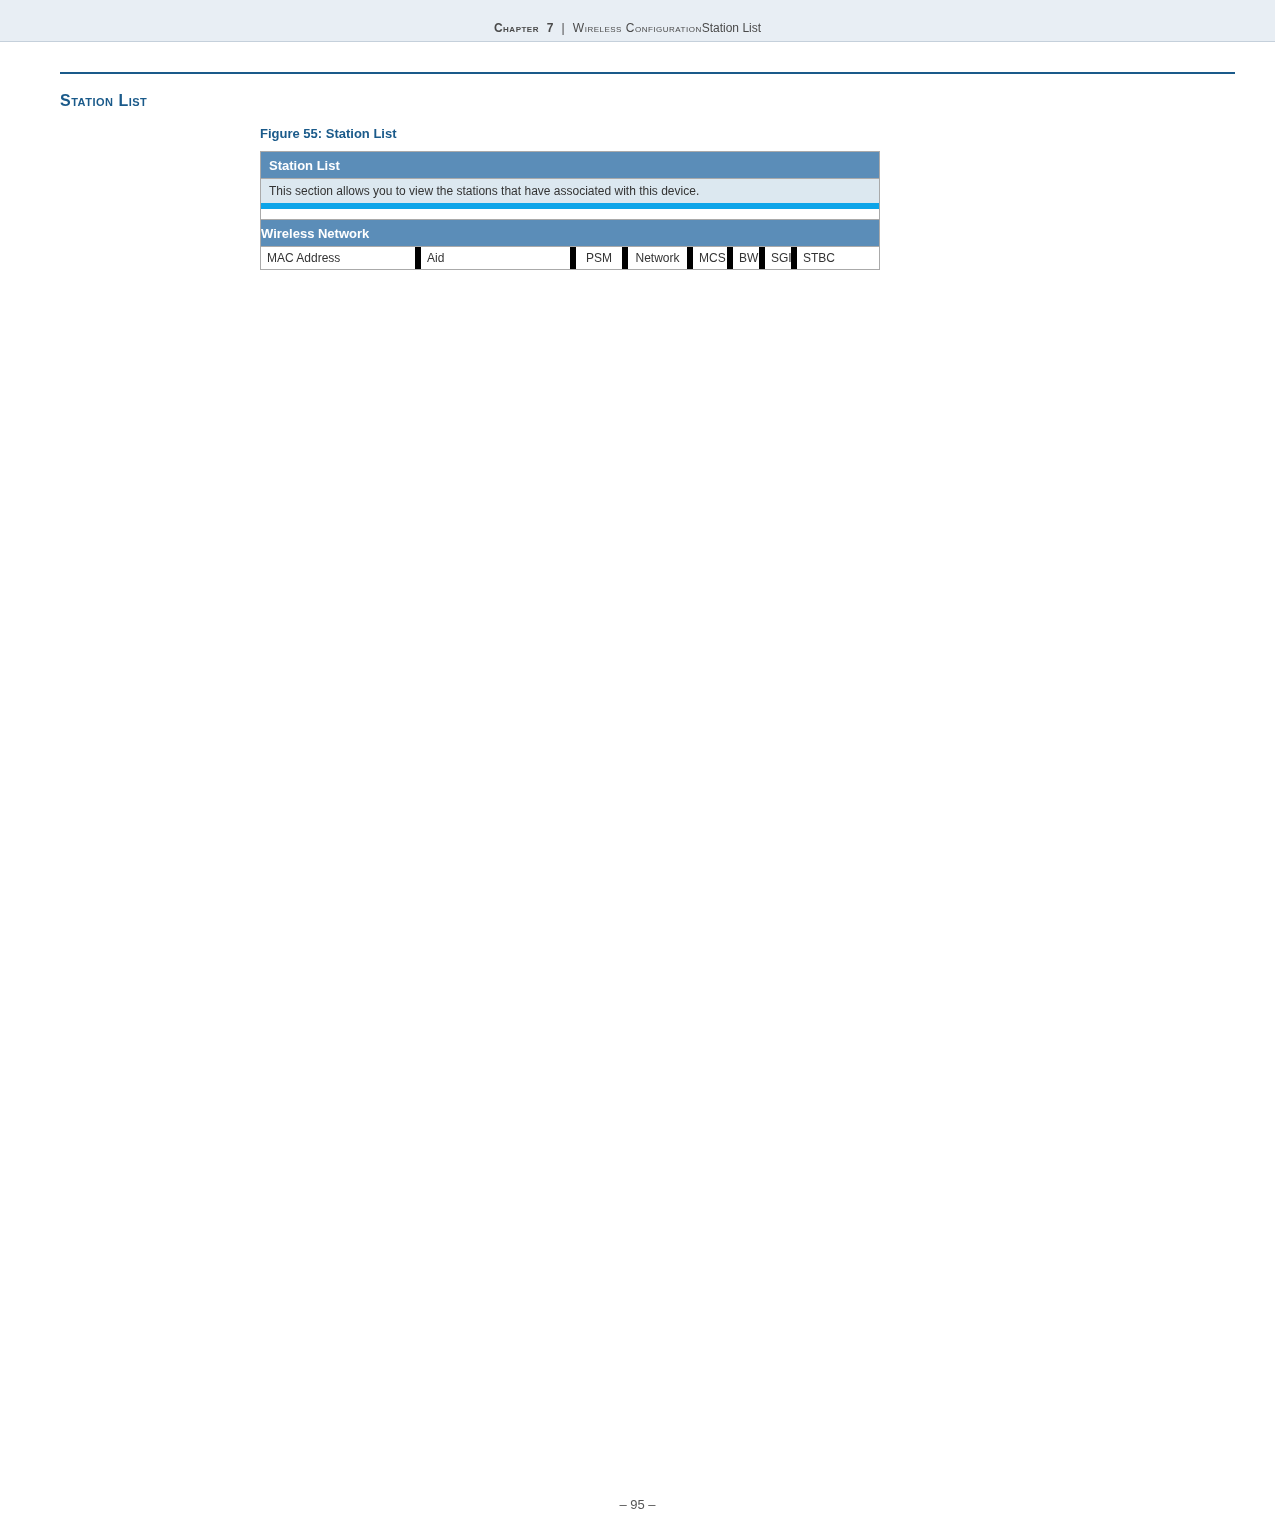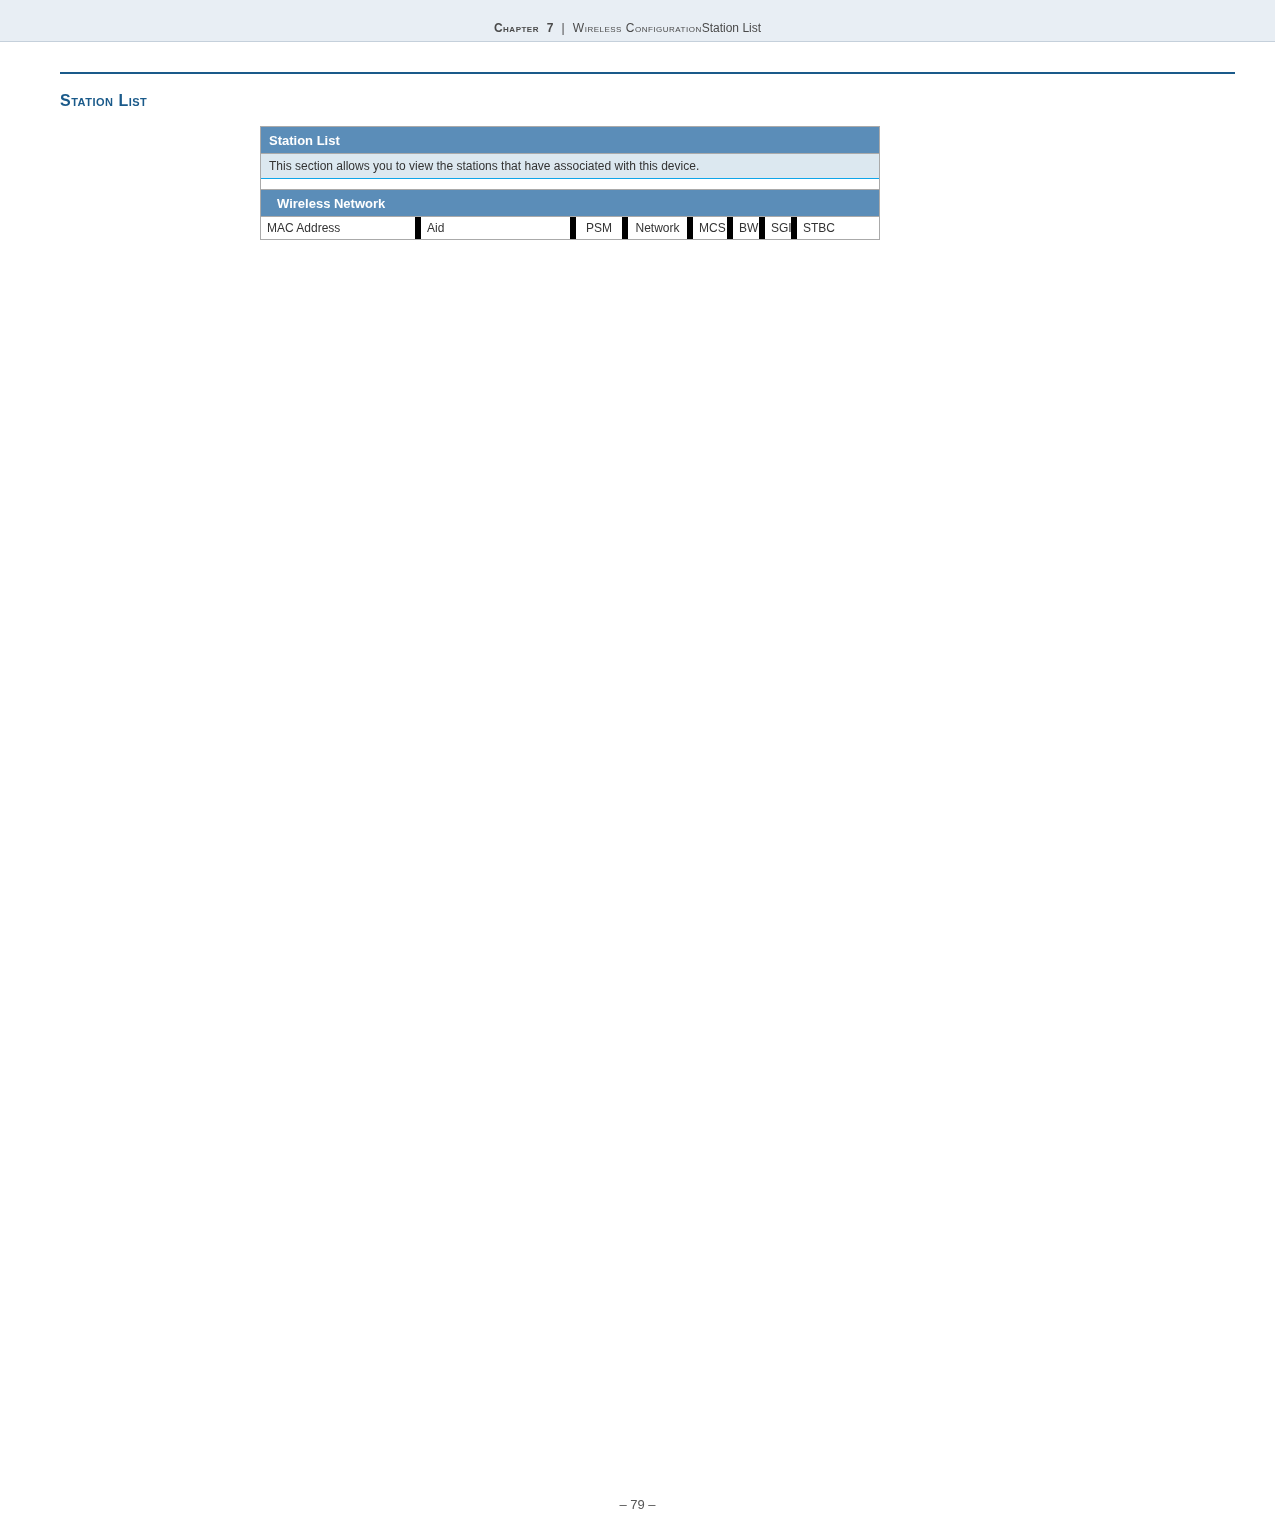--- a/index.html
+++ b/index.html
@@ -108,33 +108,33 @@
       font-weight: bold;
     }
 
     
     .table-desc-row {
       background: #dce8f0;
       padding: 5px 8px;
       font-size: 12px;
       color: #333;
       border-top: 1px solid #aaa;
-      border-bottom: 1px solid #0ea5e9;
+      border-bottom: 6px solid #0ea5e9;
     }
 
     
     .table-spacer {
       height: 10px;
       background: #fff;
     }
 
     
     .table-subheader-row {
       background: #5b8db8;
-      padding: 5px 16px;
+      padding: 5px 0;
       border-top: 1px solid #aaa;
     }
 
     .table-subheader-row span {
       color: #fff;
       font-size: 13px;
       font-weight: bold;
     }
 
     
@@ -219,20 +219,21 @@
   <div class="header-subtitle">Station List</div>
 </div>
 
 <div class="content">
 
   <hr class="section-rule">
 
   <div class="section-title">Station List</div>
 
 
+  <div class="figure-label">Figure 55:  Station List</div>
 
   <div class="table-container">
 
     <div class="table-header-row">
       <span>Station List</span>
     </div>
 
     <div class="table-desc-row">This section allows you to view the stations that have associated with this device.</div>
 
     <div class="table-spacer"></div>
@@ -266,14 +267,14 @@
       <div class="col-cell col-stbc">
         <span>STBC</span>
       </div>
     </div>
 
   </div>
 
 </div>
 
 <div class="footer">
-  <span>–  79  –</span>
+  <span>–  95  –</span>
 </div>
 
 </body></html>

